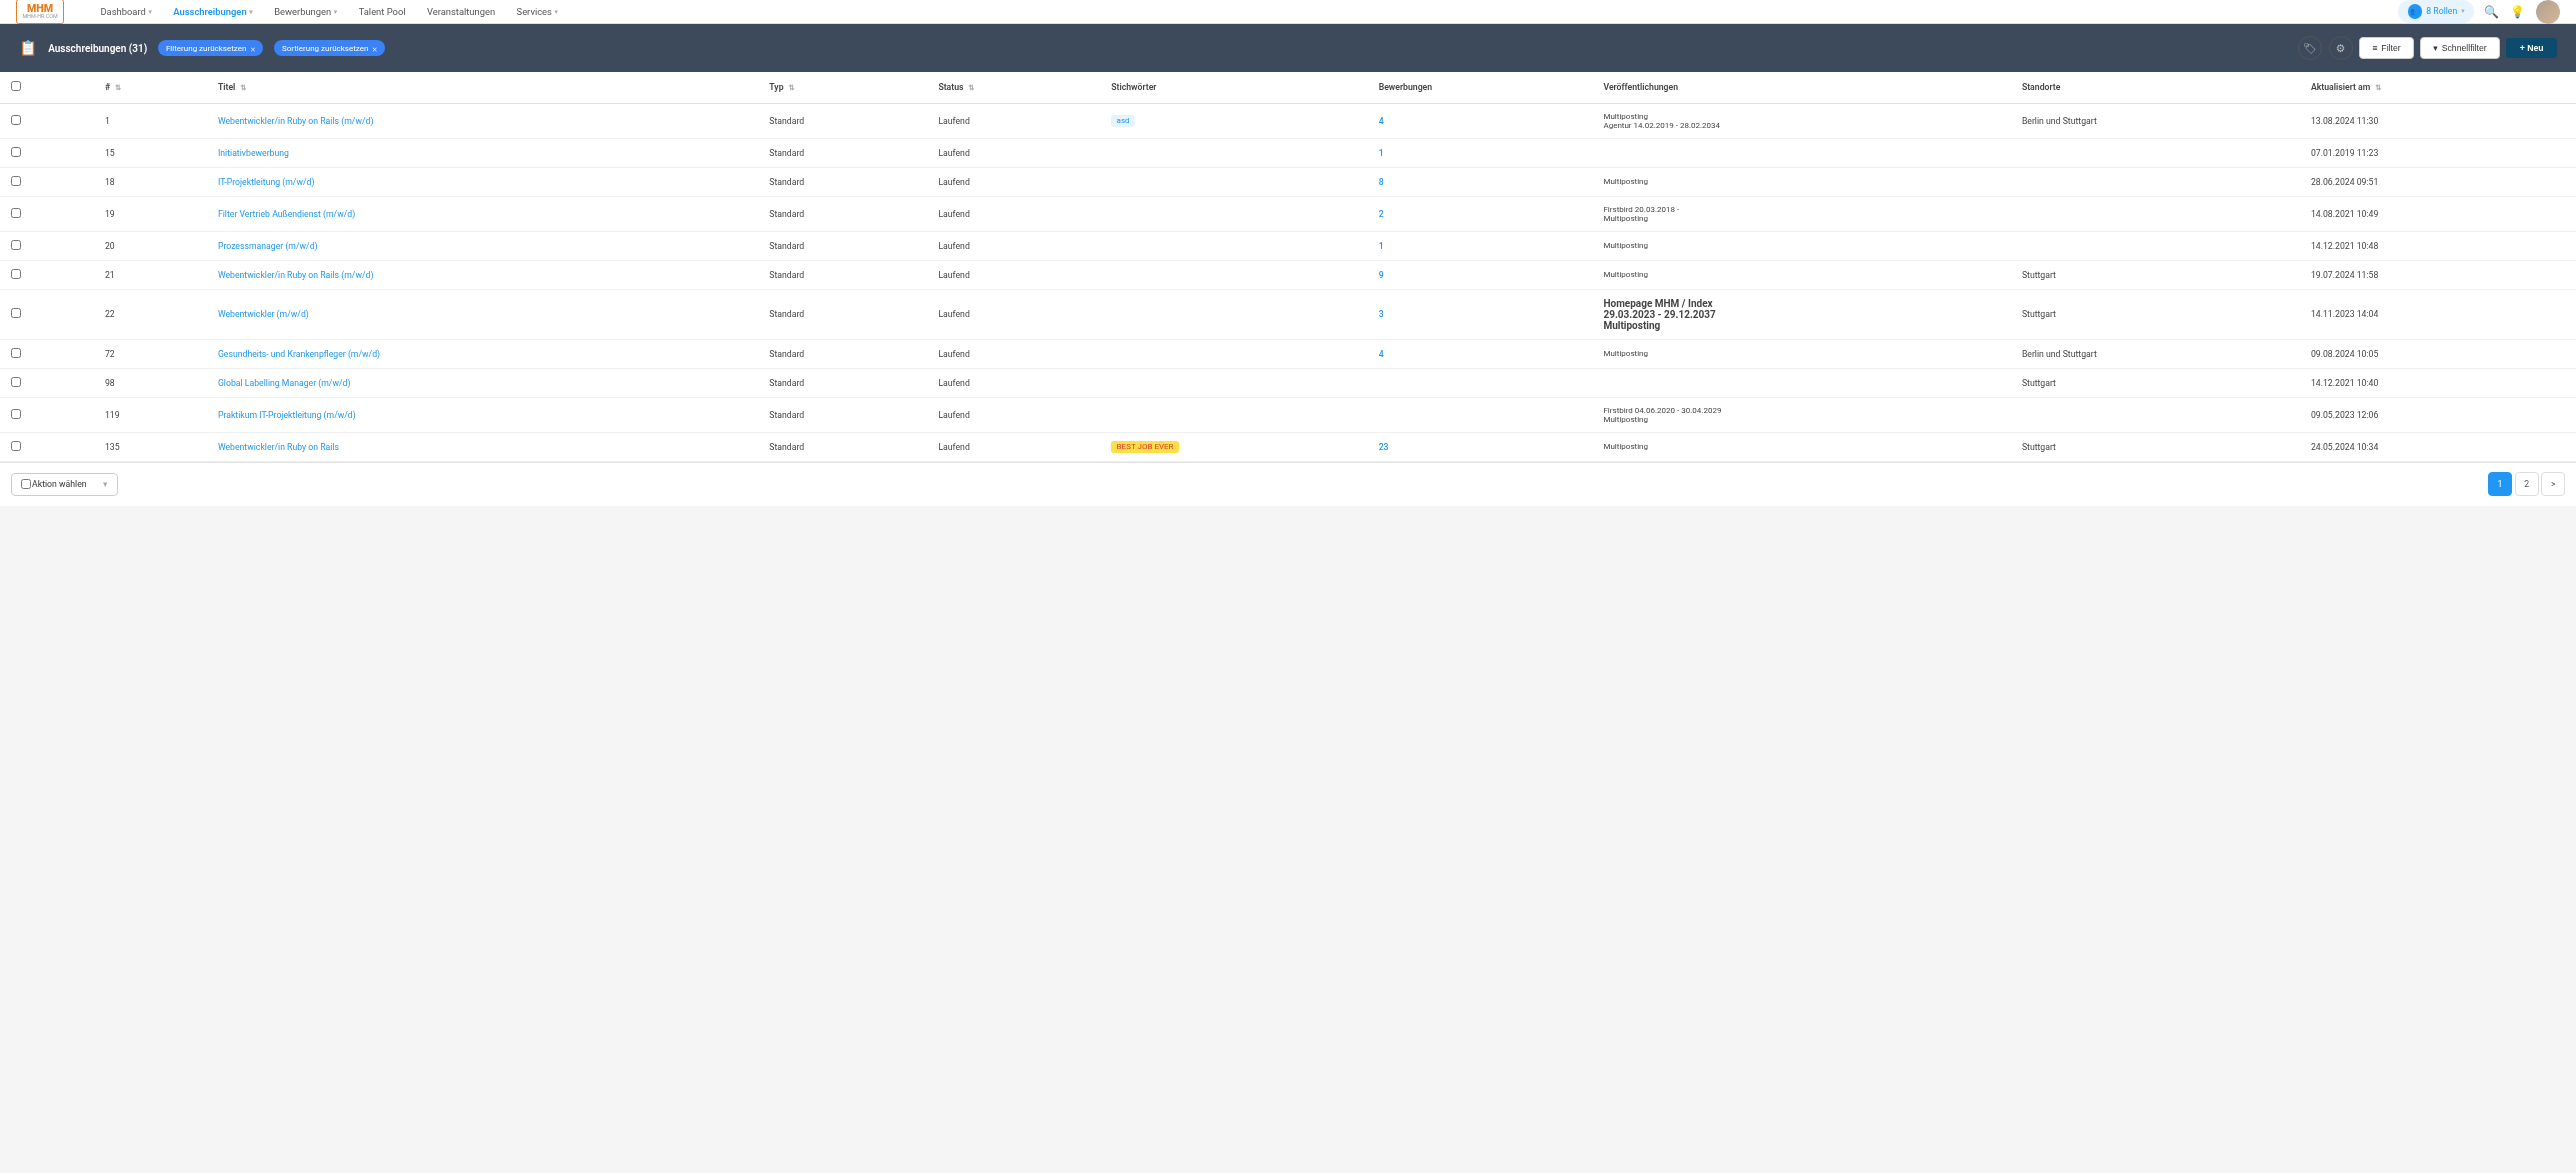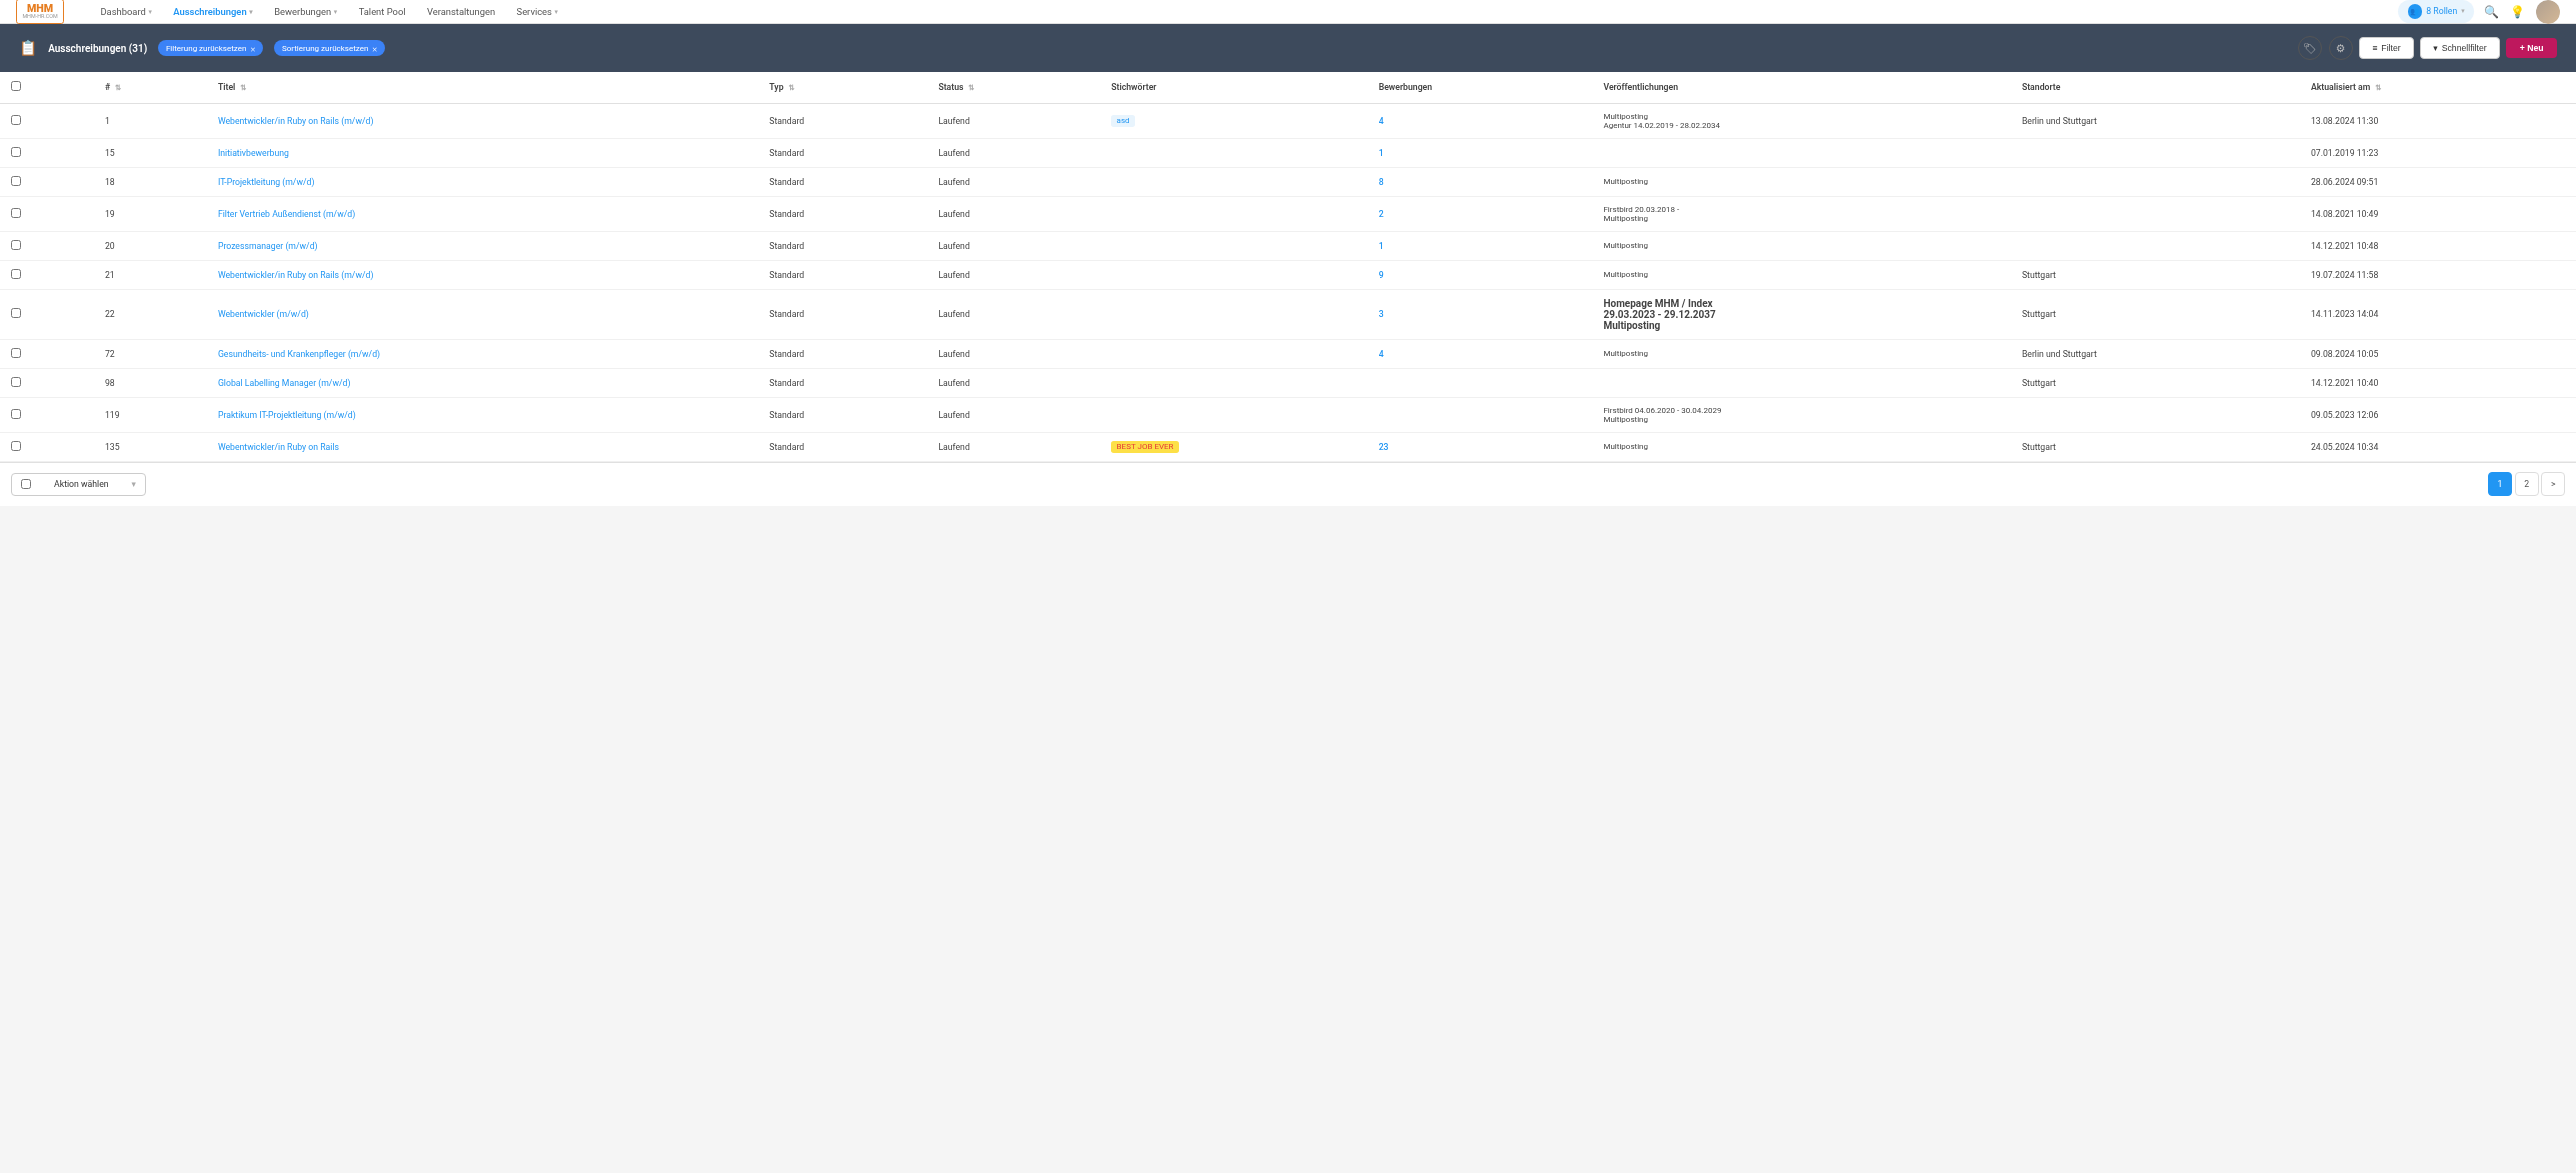--- a/index.html
+++ b/index.html
@@ -55,21 +55,21 @@
       border-radius: 4px; padding: 5.4px 12px; background: #fff; color: #333;
       font-size: 8.7px; cursor: pointer;
     }
     .schnell-btn {
       display: flex; align-items: center; gap: 4px; border: 0.7px solid #ccc;
       border-radius: 4px; padding: 5.4px 12px; background: #fff; color: #333;
       font-size: 8.7px; cursor: pointer;
     }
     .neu-btn {
       display: flex; align-items: center; gap: 4px; border-radius: 4px;
-      padding: 5.4px 13.4px; background: #be185d; color: #fff; font-size: 8.7px;
+      padding: 5.4px 13.4px; background: #0c4a6e; color: #fff; font-size: 8.7px;
       font-weight: 600; cursor: pointer; border: none;
     }
 
     
     .table-container { background: #fff; margin: 0; }
     table { width: 100%; border-collapse: collapse; }
     thead tr { border-bottom: 1.3px solid #e0e0e0; }
     thead th {
       padding: 9.4px 10.7px; text-align: left; font-size: 8.7px; font-weight: 600;
       color: #444; white-space: nowrap; background: #fff;
@@ -82,21 +82,21 @@
     .tag-red { background: #fde047; color: #e53935; }
     .count-link { color: #2196f3; text-decoration: none; font-weight: 500; cursor: pointer; }
     input[type="checkbox"] { cursor: pointer; width: 10px; height: 10px; }
 
     
     .table-footer {
       display: flex; align-items: center; justify-content: space-between;
       padding: 9.4px 10.7px; background: #fff; border-top: 0.7px solid #e0e0e0;
     }
     .action-select {
-      display: flex; align-items: center; gap: 23px;
+      display: flex; align-items: center; gap: 1px;
       border: 0.7px solid #ccc; border-radius: 4px; padding: 5.4px 9.4px;
       font-size: 8.7px; cursor: pointer; background: #fff; min-width: 107px;
     }
     .pagination { display: flex; align-items: center; gap: 2.7px; }
     .page-btn {
       width: 24px; height: 24px; display: flex; align-items: center; justify-content: center;
       border-radius: 4px; cursor: pointer; font-size: 8.7px; border: 0.7px solid #ddd; background: #fff; color: #555;
     }
     .page-btn.active { background: #2196f3; color: #fff; border-color: #2196f3; }
   </style>

